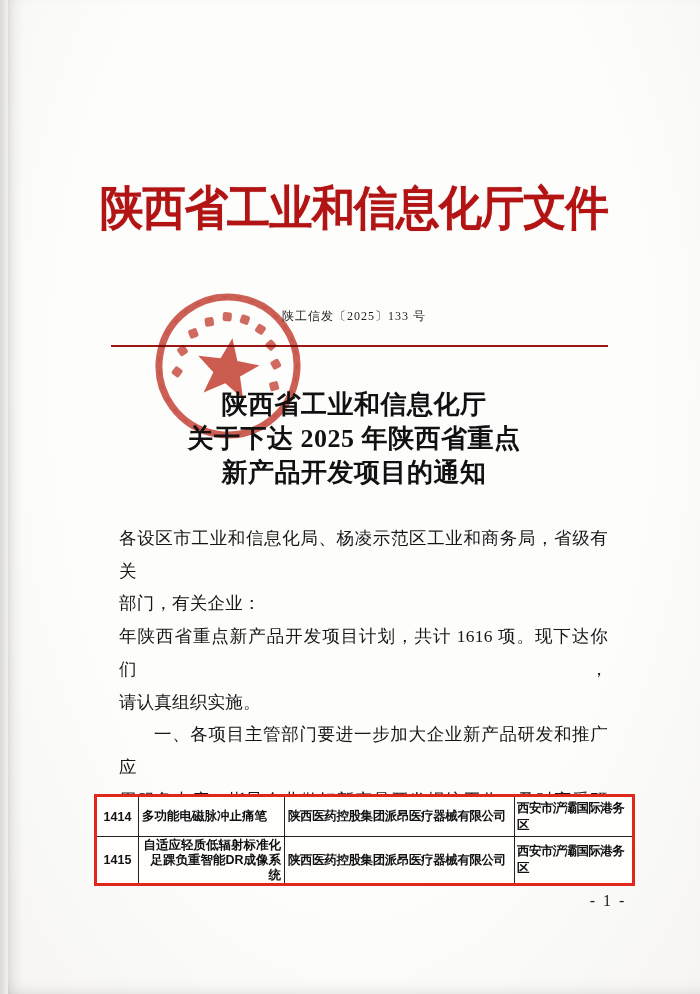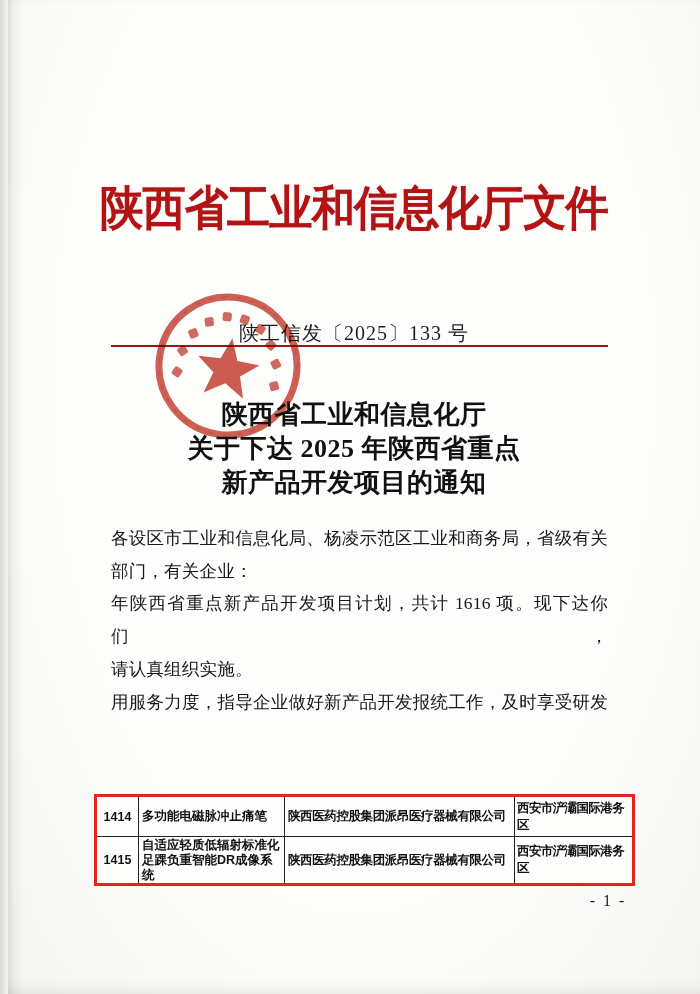--- a/index.html
+++ b/index.html
@@ -17,43 +17,43 @@
   .centerline{left:0;right:0;text-align:center;}
 
   .header-title{
     top:168px;height:80px;line-height:80px;
     color:#b31313;font-size:47px;font-weight:bold;
     transform:scaleX(.92);letter-spacing:-1px;
     text-shadow:0 0 1px rgba(140,10,10,.55);
     white-space:nowrap;
   }
   .doc-number{
-    top:320px;height:26px;line-height:26px;
-    color:#1d1d1d;font-size:20px;letter-spacing:1px;
+    top:303px;height:26px;line-height:26px;
+    color:#1d1d1d;font-size:12px;letter-spacing:1px;
   }
   .red-line{
     top:345px;left:103px;width:497px;height:0;
     border-top:2.5px solid #9e1717;
   }
   .seal{
     left:144px;top:290px;width:152px;height:152px;
     mix-blend-mode:multiply;opacity:.92;
     transform:rotate(9deg);
   }
   .notice-title{
-    top:398px;color:#111;font-weight:bold;
+    top:388px;color:#111;font-weight:bold;
     font-size:26px;line-height:34px;letter-spacing:.5px;
     white-space:pre-line;
   }
   .body-text{
     left:103px;top:522px;width:497px;
     color:#171717;font-size:17.5px;line-height:32.7px;
     letter-spacing:.2px;
   }
-  .bline{white-space:nowrap;}
+  .bline{white-space:nowrap;margin-left:8px;}
   .fill{text-align:justify;text-align-last:justify;white-space:normal;}
   .indent{text-indent:2em;}
 
   .table-wrap{
     left:86px;top:794px;width:535px;height:86px;
     border:3px solid #df271c;background:#fffefd;
     display:grid;
     grid-template-columns:42px 146px 230px 117px;
     grid-template-rows:40px 46px;
     font-family:"Liberation Sans", sans-serif;
@@ -61,21 +61,21 @@
   }
   .cell{
     display:flex;align-items:center;
     padding:0 3px;box-sizing:border-box;overflow:hidden;
   }
   .cell.cid{justify-content:center;padding:15px;}
   .cell.cdistrict{letter-spacing:-.6px;padding:4px 2px;}
   .cell.ccompany{letter-spacing:-.4px;}
   .r1{border-bottom:1.5px solid #222;}
   .vline{border-right:1.5px solid #222;}
-  .cell.cproduct{white-space:pre-line;line-height:15px;}
+  .cell.cproduct{white-space:pre-line;line-height:15px;text-align:right;}
 
   .page-number{
     left:560px;top:892px;width:80px;text-align:center;
     color:#1d1d1d;font-size:16px;letter-spacing:2px;
   }
 </style>
 </head>
 <body>
 
 <div class="page">
@@ -108,20 +108,21 @@
 
   <div class="abs centerline notice-title">陕西省工业和信息化厅
 关于下达 2025 年陕西省重点
 新产品开发项目的通知</div>
 
   <div class="abs body-text">
     <div class="bline fill">各设区市工业和信息化局、杨凌示范区工业和商务局，省级有关</div>
     <div class="bline">部门，有关企业：</div>
     <div class="bline fill">年陕西省重点新产品开发项目计划，共计 1616 项。现下达你们，</div>
     <div class="bline">请认真组织实施。</div>
+    <div class="bline fill indent">一、各项目主管部门要进一步加大企业新产品研发和推广应</div>
     <div class="bline fill">用服务力度，指导企业做好新产品开发报统工作，及时享受研发</div>
   </div>
 
   <div class="abs table-wrap">
 
     <div class="cell cid r1 vline">1414</div>
     <div class="cell cproduct r1 vline">多功能电磁脉冲止痛笔</div>
     <div class="cell ccompany r1 vline">陕西医药控股集团派昂医疗器械有限公司</div>
     <div class="cell cdistrict r1">西安市浐灞国际港务区</div>
 

